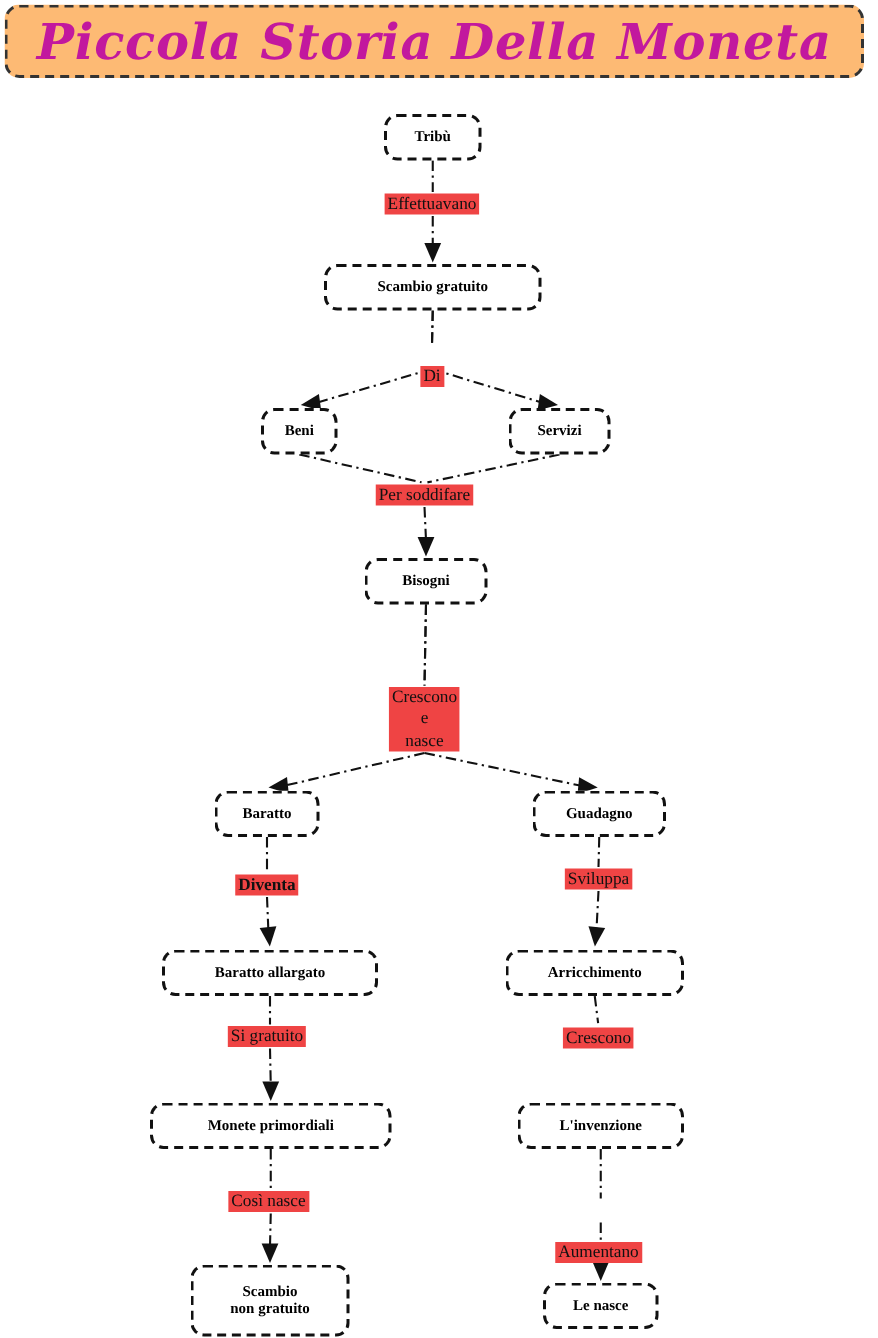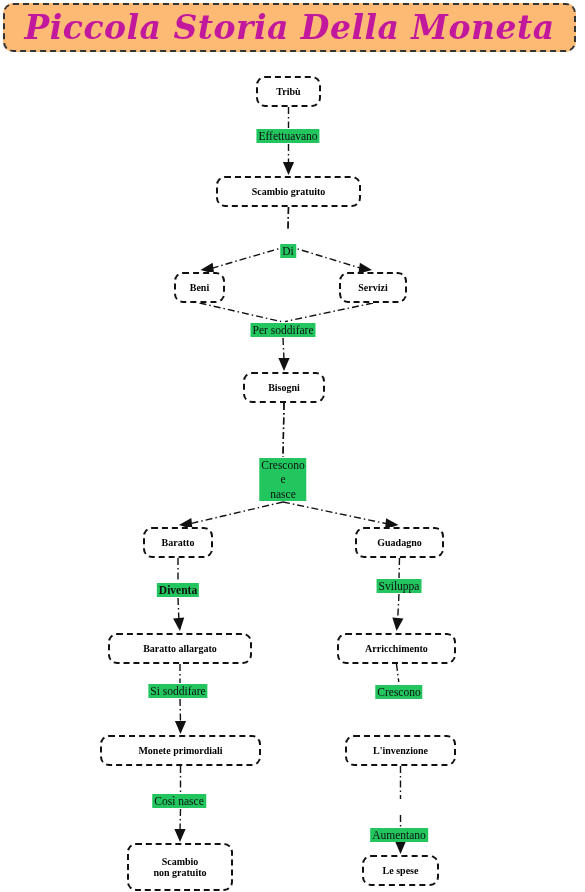--- a/index.html
+++ b/index.html
@@ -72,21 +72,21 @@
     z-index: 3;
   }
 
   
   .edge-label {
     position: absolute;
     font-family: "Liberation Serif", "DejaVu Serif", serif;
     font-weight: normal;
     font-size: 11.5px;
     color: #111111;
-    background: #22c55e;
+    background: #ef4444;
     text-align: center;
     line-height: 1.25;
     white-space: pre-line;
     transform: translateX(-50%);
     padding: 0 2px;
     z-index: 4;
   }
 </style>
 </head>
 <body>
@@ -142,30 +142,30 @@
       <div class="node" style="left: 339px; top: 272px; width: 68px; height: 31px;">Servizi</div>
       <div class="node" style="left: 243px; top: 372px; width: 82px; height: 31px;">Bisogni</div>
       <div class="node" style="left: 143px; top: 527px; width: 70px; height: 31px;">Baratto</div>
       <div class="node" style="left: 355px; top: 527px; width: 89px; height: 31px;">Guadagno</div>
       <div class="node" style="left: 108px; top: 633px; width: 144px; height: 31px;">Baratto allargato</div>
       <div class="node" style="left: 337px; top: 633px; width: 119px; height: 31px;">Arricchimento</div>
       <div class="node" style="left: 100px; top: 735px; width: 161px; height: 31px;">Monete primordiali</div>
       <div class="node" style="left: 345px; top: 735px; width: 111px; height: 31px;">L'invenzione</div>
       <div class="node" style="left: 127px; top: 843px; width: 106px; height: 48px;">Scambio
 non gratuito</div>
-      <div class="node" style="left: 362px; top: 855px; width: 77px; height: 31px;">Le spese</div>
+      <div class="node" style="left: 362px; top: 855px; width: 77px; height: 31px;">Le nasce</div>
     </div>
   <div id="label-layer">
       <div class="edge-label" style="left: 288px; top: 129px;">Effettuavano</div>
       <div class="edge-label" style="left: 288px; top: 231px; margin-top: 13px;">Di</div>
       <div class="edge-label" style="left: 283px; top: 323px;">Per soddifare</div>
       <div class="edge-label" style="left: 283px; top: 458px;">Crescono
 e
 nasce</div>
       <div class="edge-label" style="left: 178px; top: 583px; font-weight: bold;">Diventa</div>
       <div class="edge-label" style="left: 399px; top: 579px;">Sviluppa</div>
-      <div class="edge-label" style="left: 178px; top: 684px;">Si soddifare</div>
+      <div class="edge-label" style="left: 178px; top: 684px;">Si gratuito</div>
       <div class="edge-label" style="left: 399px; top: 685px;">Crescono</div>
       <div class="edge-label" style="left: 179px; top: 794px;">Così nasce</div>
       <div class="edge-label" style="left: 399px; top: 800px; margin-top: 28px;">Aumentano</div>
     </div>
 
 </div>
 
 </body></html>

